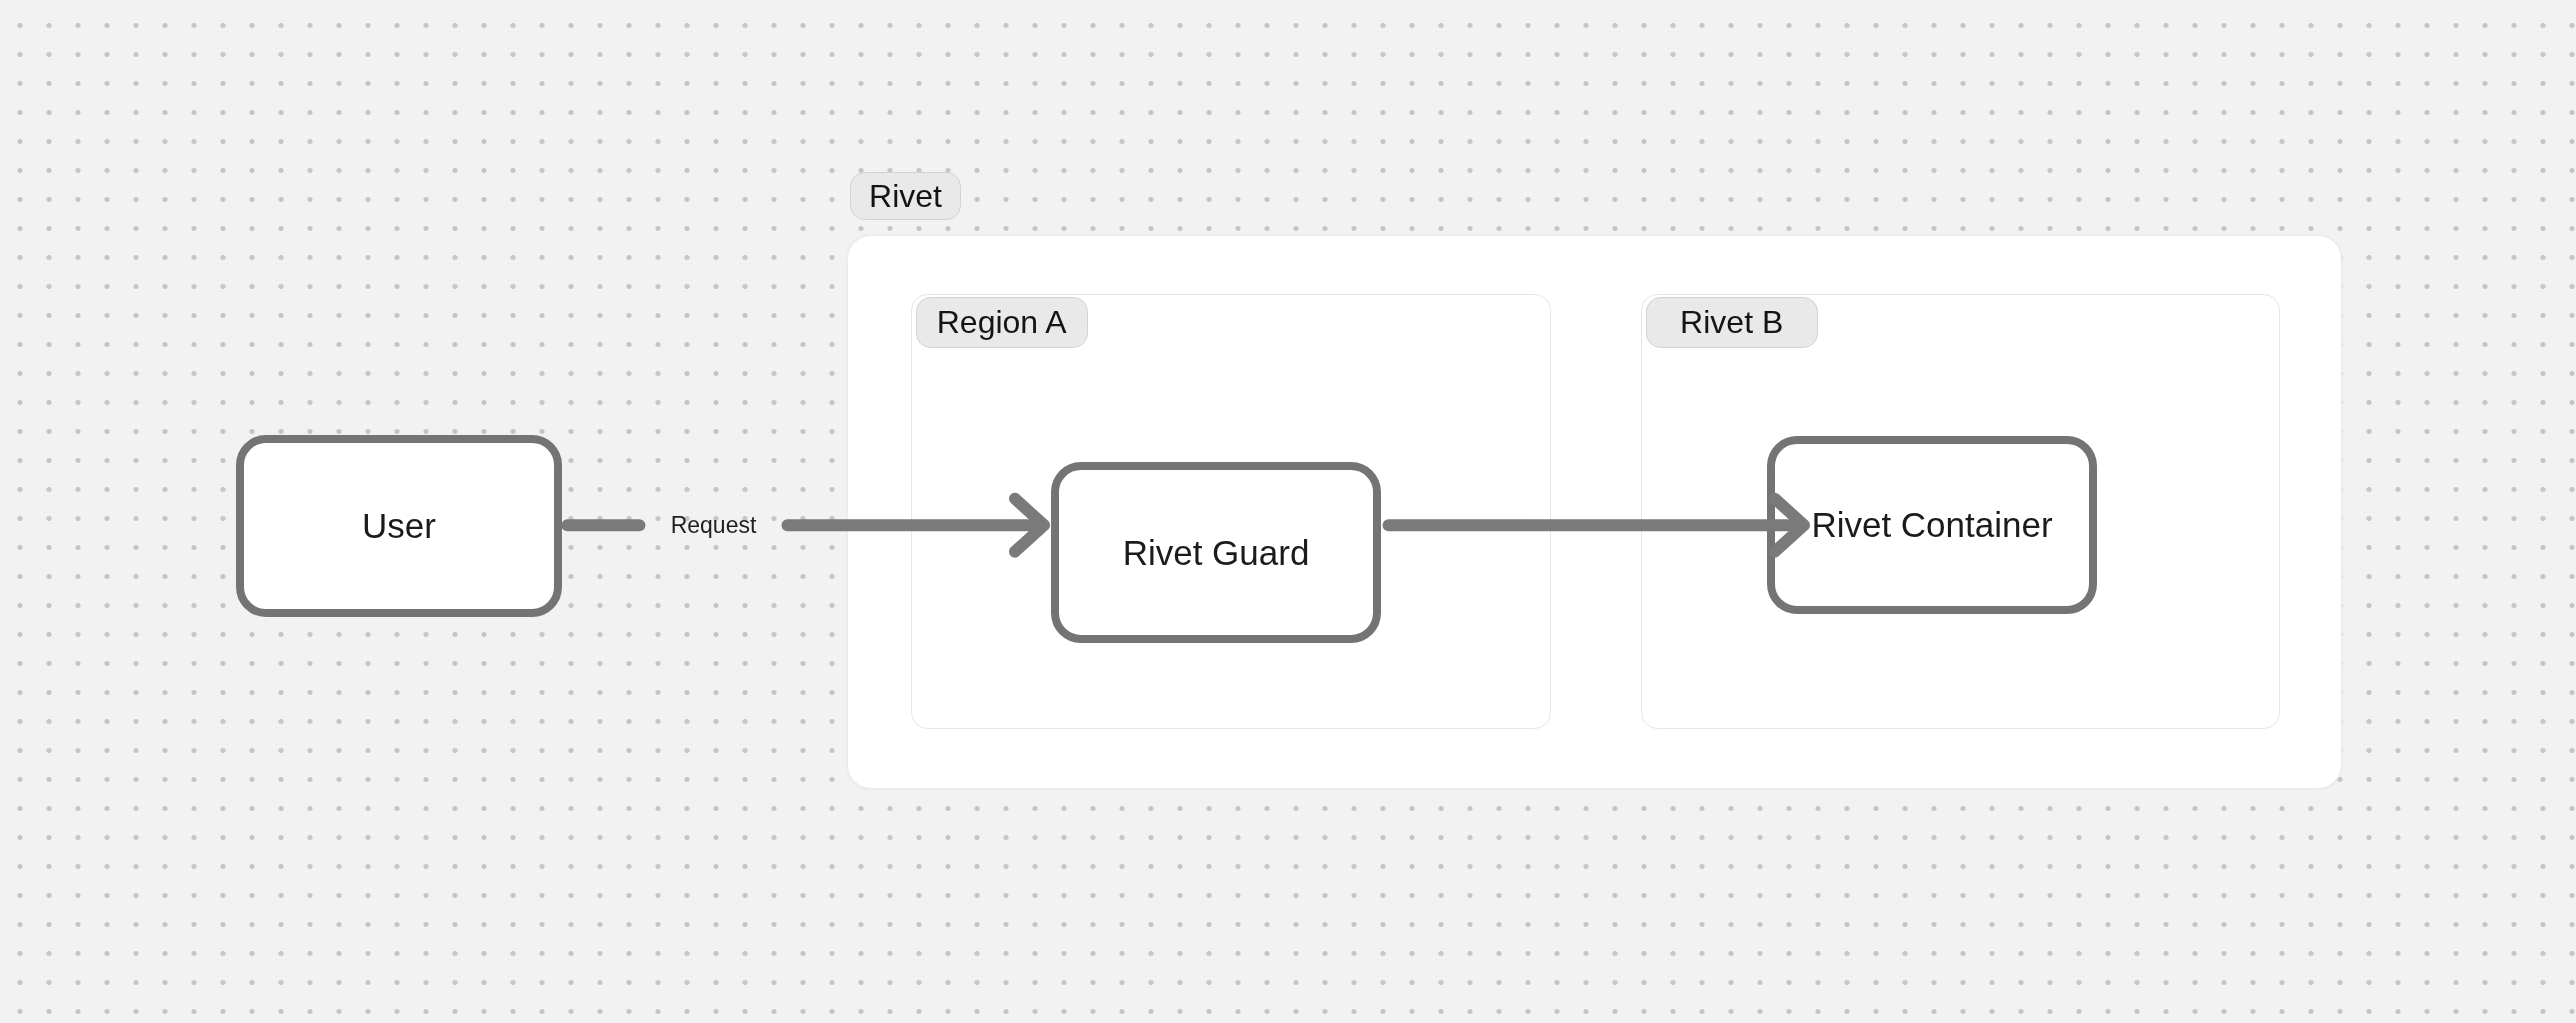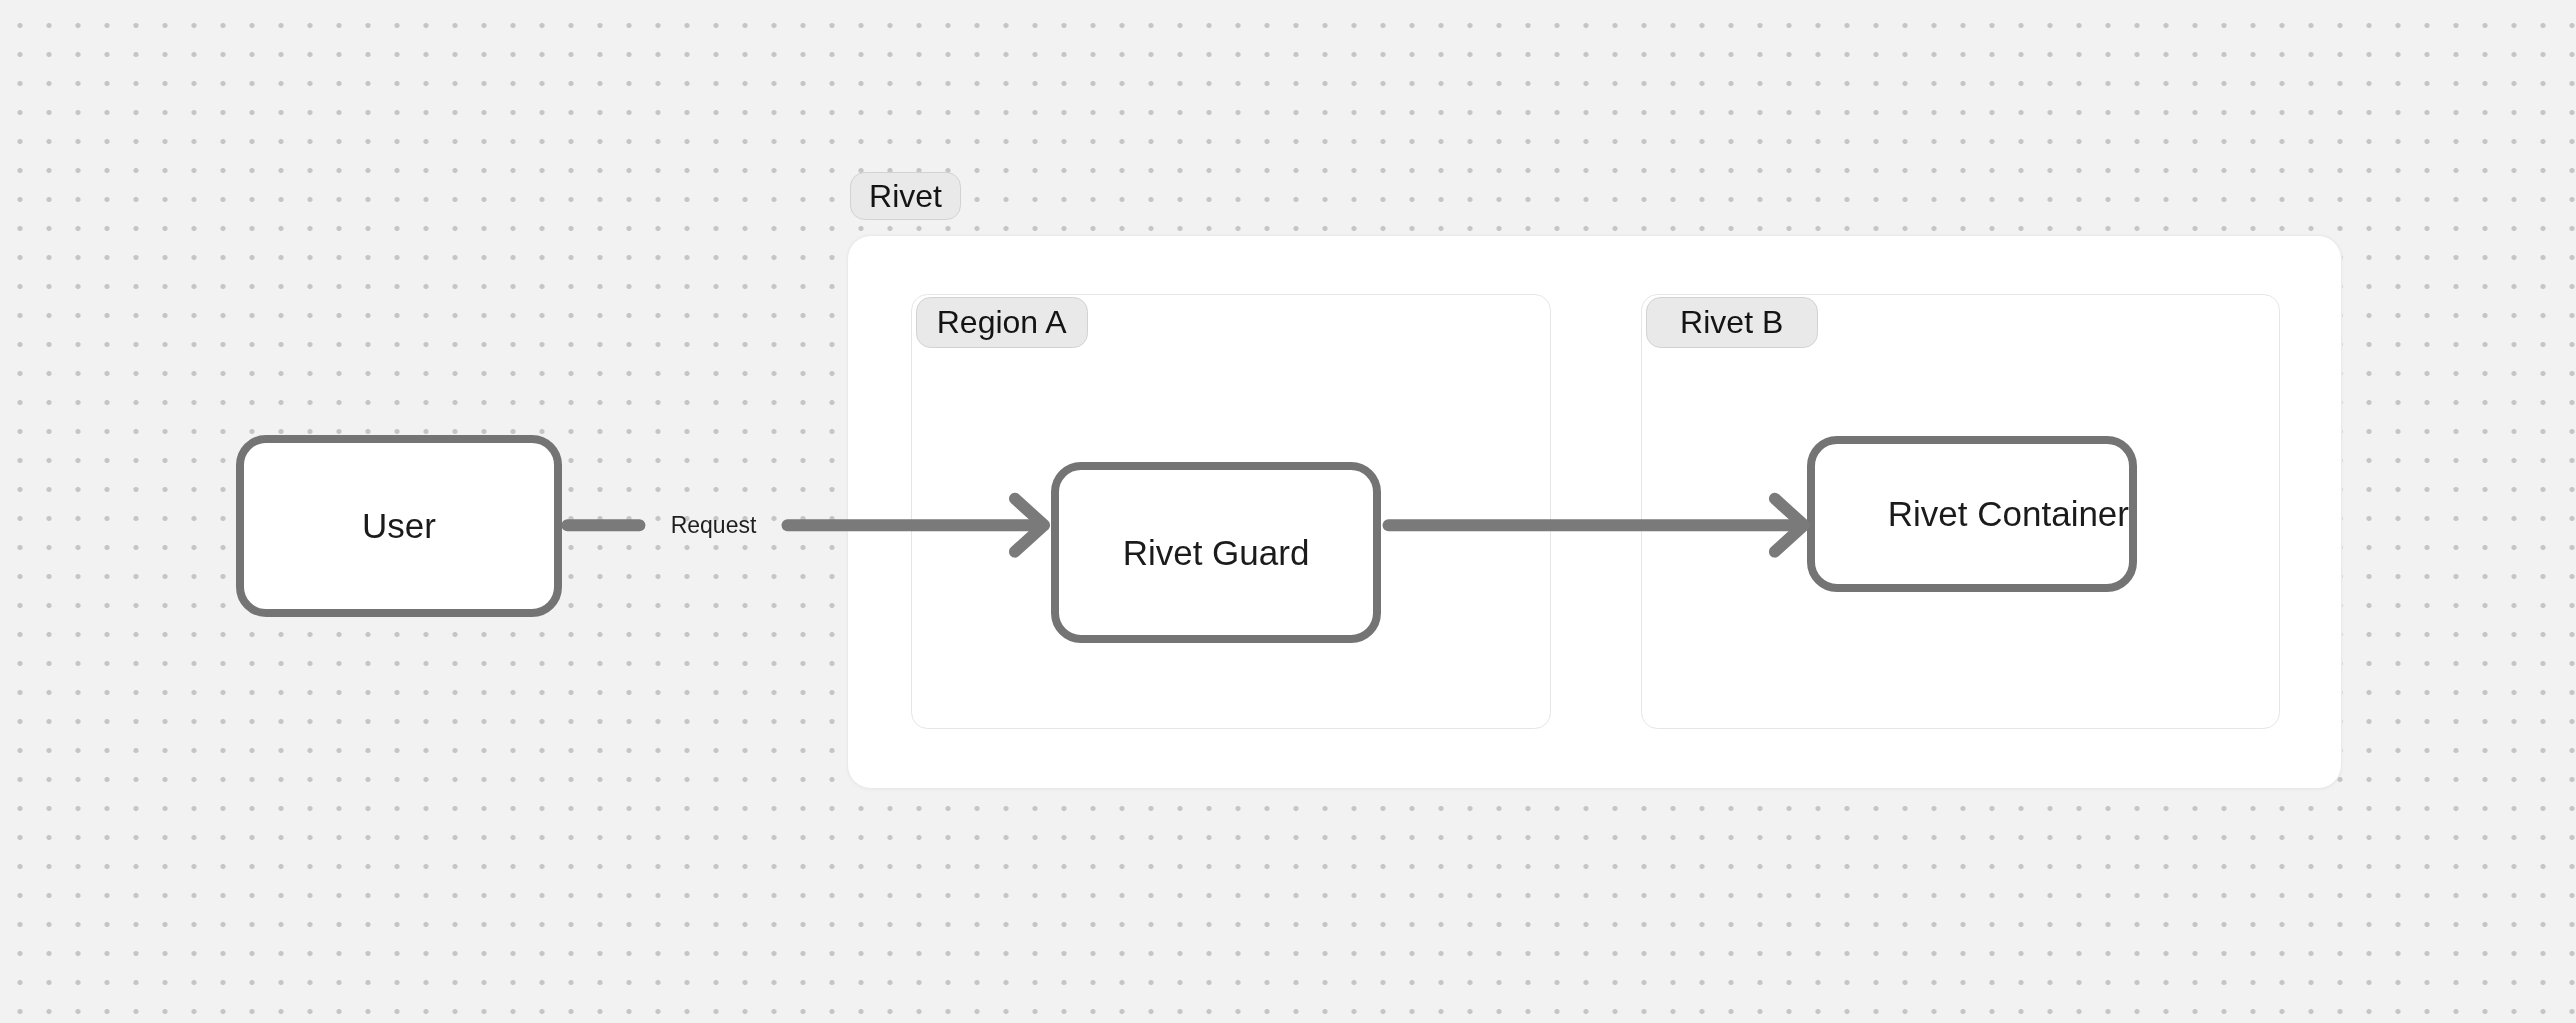--- a/index.html
+++ b/index.html
@@ -72,21 +72,21 @@
     justify-content: center;
     background: #ffffff;
     border: 8.2px solid #747474;
     border-radius: 30px;
     font-size: 35px;
     color: #1b1b1b;
     white-space: nowrap;
   }
   .node-user      { left: 236px;  top: 435px; width: 326px; height: 182px; }
   .node-guard     { left: 1051px; top: 434px; width: 330px; height: 181px; margin-top: 28px; }
-  .node-container { left: 1807px; top: 436px; width: 330px; height: 156px; justify-content: flex-end; }
+  .node-container { left: 1767px; top: 436px; width: 330px; height: 178px; }
   .edges {
     position: absolute;
     left: 0; top: 0;
     width: 2576px;
     height: 1023px;
     pointer-events: none;
   }
   .edge-label {
     position: absolute;
     left: 613px; top: 501px;

